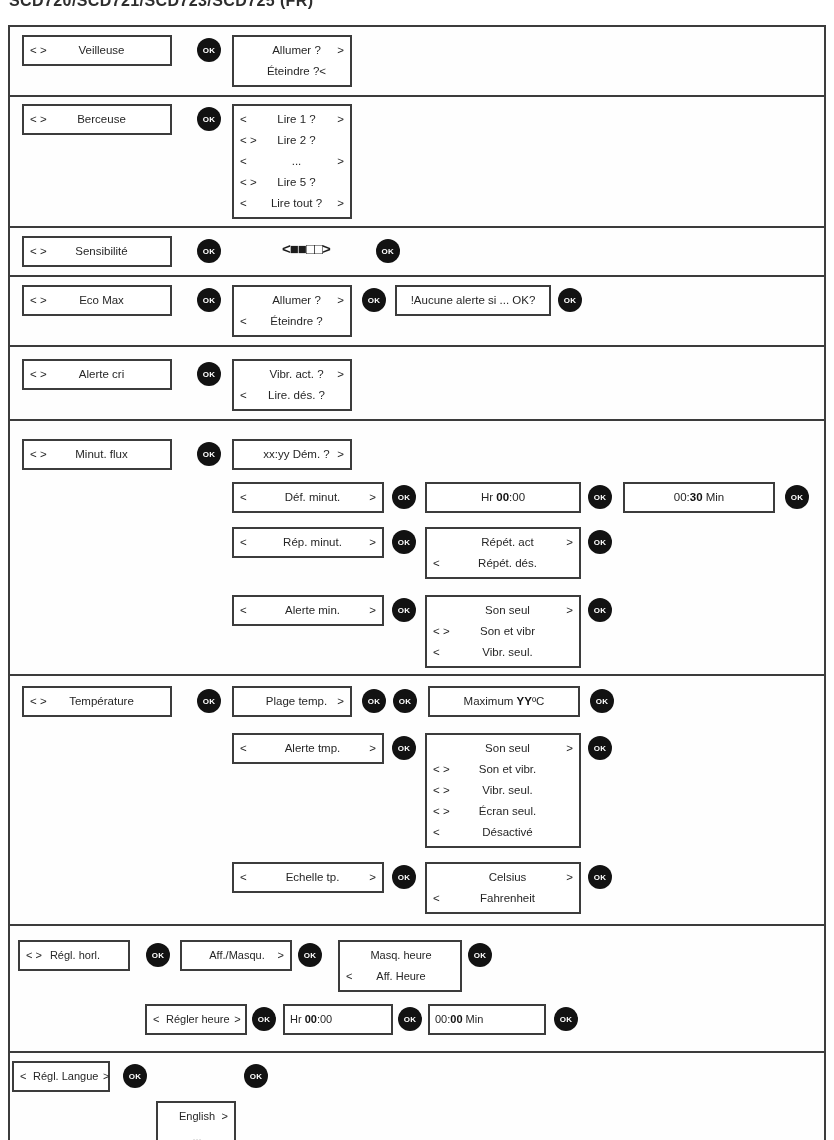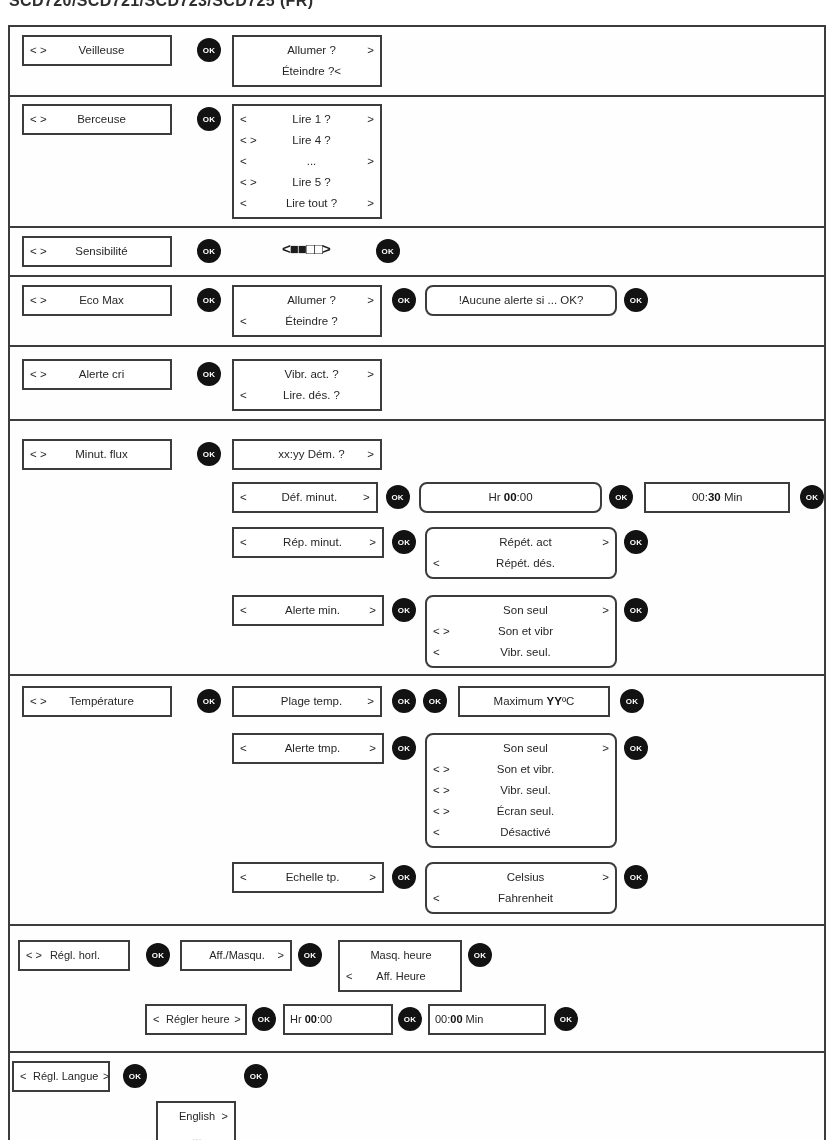--- a/index.html
+++ b/index.html
@@ -19,23 +19,23 @@
   .line .ac{text-align:center;white-space:nowrap;}
   .line .ar{text-align:right;padding-right:1px;}
   .rich{grid-template-columns:1fr;}
   .rich .ac b{font-weight:bold;color:#111;}
   
   .ok{width:24px;height:24px;border-radius:50%;background:#121212;color:#fff;font-size:8px;font-weight:bold;
       display:flex;align-items:center;justify-content:center;flex:0 0 auto;margin-top:3px;letter-spacing:.2px;}
   
   .menu{margin-left:12px;width:150px;}
   .ok-a{margin-left:25px;}
-  .scr-b{margin-left:11px;width:150px;}
+  .scr-b{margin-left:11px;width:120px;}
   .ok-b{margin-left:10px;}
-  .scr-c{margin-left:9px;width:192px;border-radius:8px;}
+  .scr-c{margin-left:9px;width:156px;}
   .ok-c{margin-left:7px;}
   .scr-d{margin-left:11px;width:152px;}
   .ok-d{margin-left:10px;}
   .indent{margin-left:222px;}
   .sub{width:152px;}
   .ok-s{margin-left:8px;}
   
   .sens{margin-left:61px;margin-top:4px;font-size:15px;font-weight:bold;color:#1c1c1c;letter-spacing:-1px;white-space:nowrap;}
   .sens .emp{color:#2a2a2a;}
   .ok-sens{margin-left:46px;}
@@ -116,21 +116,21 @@
       </div>
       <span class="ok ok-a">OK</span>
       <div class="mb scr-b">
         <div class="line">
           <span class="al">&lt;</span>
           <span class="ac">Lire 1 ?</span>
           <span class="ar">&gt;</span>
         </div>
         <div class="line">
           <span class="al">&lt; &gt;</span>
-          <span class="ac">Lire 4 ?</span>
+          <span class="ac">Lire 2 ?</span>
           <span class="ar"></span>
         </div>
         <div class="line">
           <span class="al">&lt;</span>
           <span class="ac">...</span>
           <span class="ar">&gt;</span>
         </div>
         <div class="line">
           <span class="al">&lt; &gt;</span>
           <span class="ac">Lire 5 ?</span>

